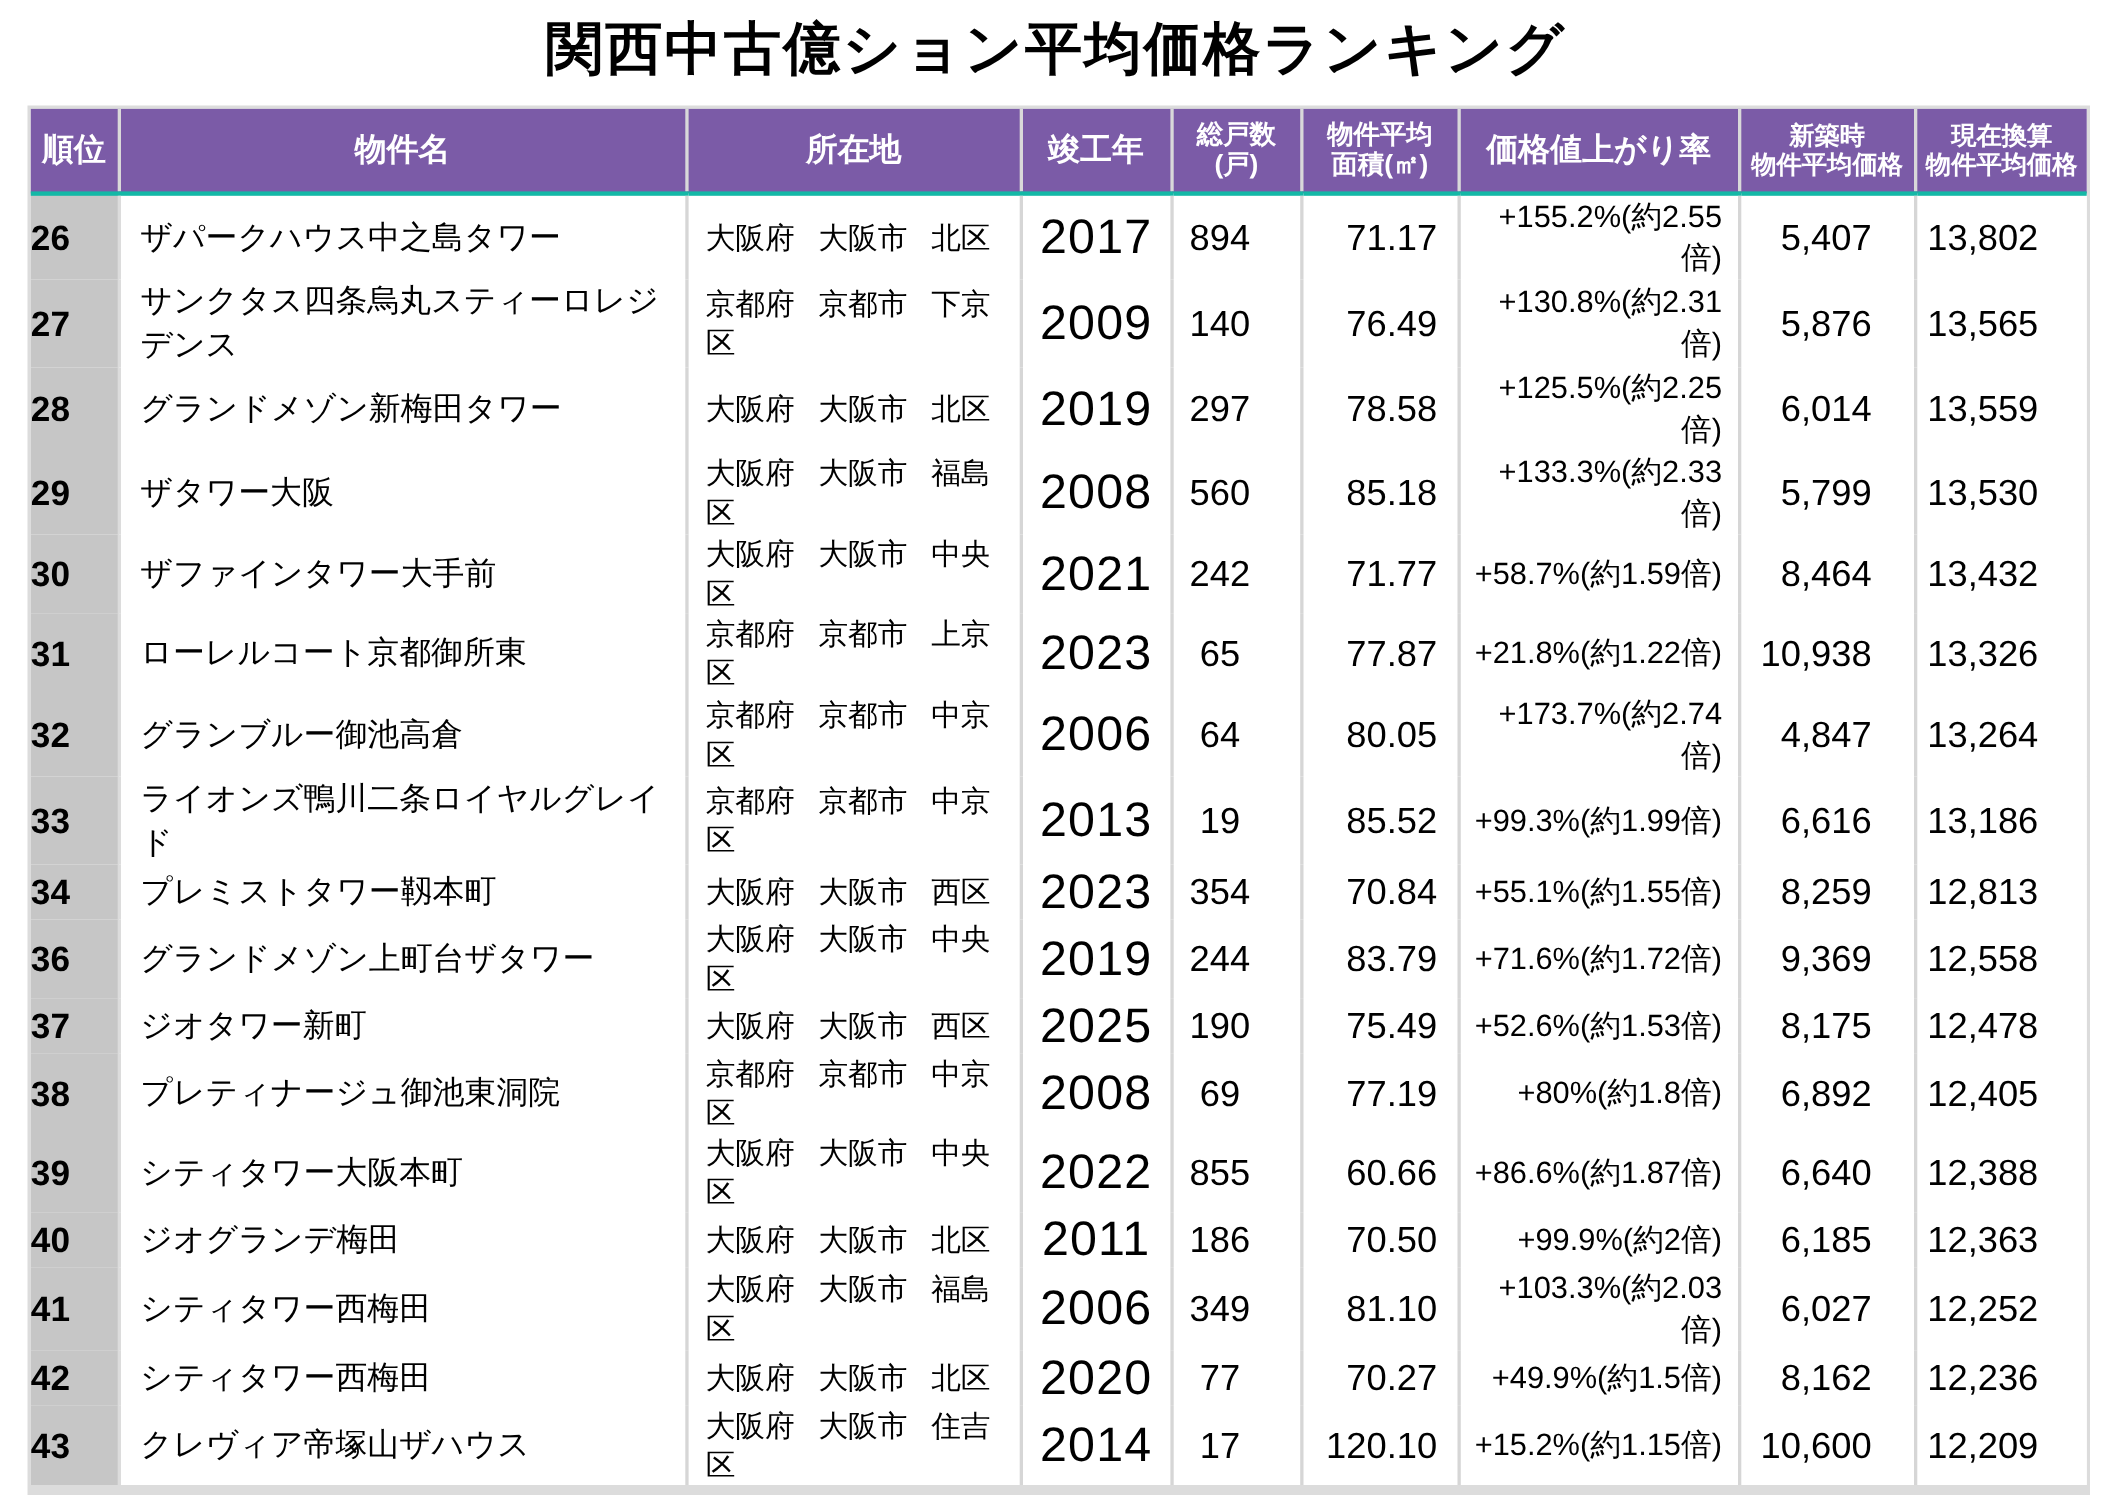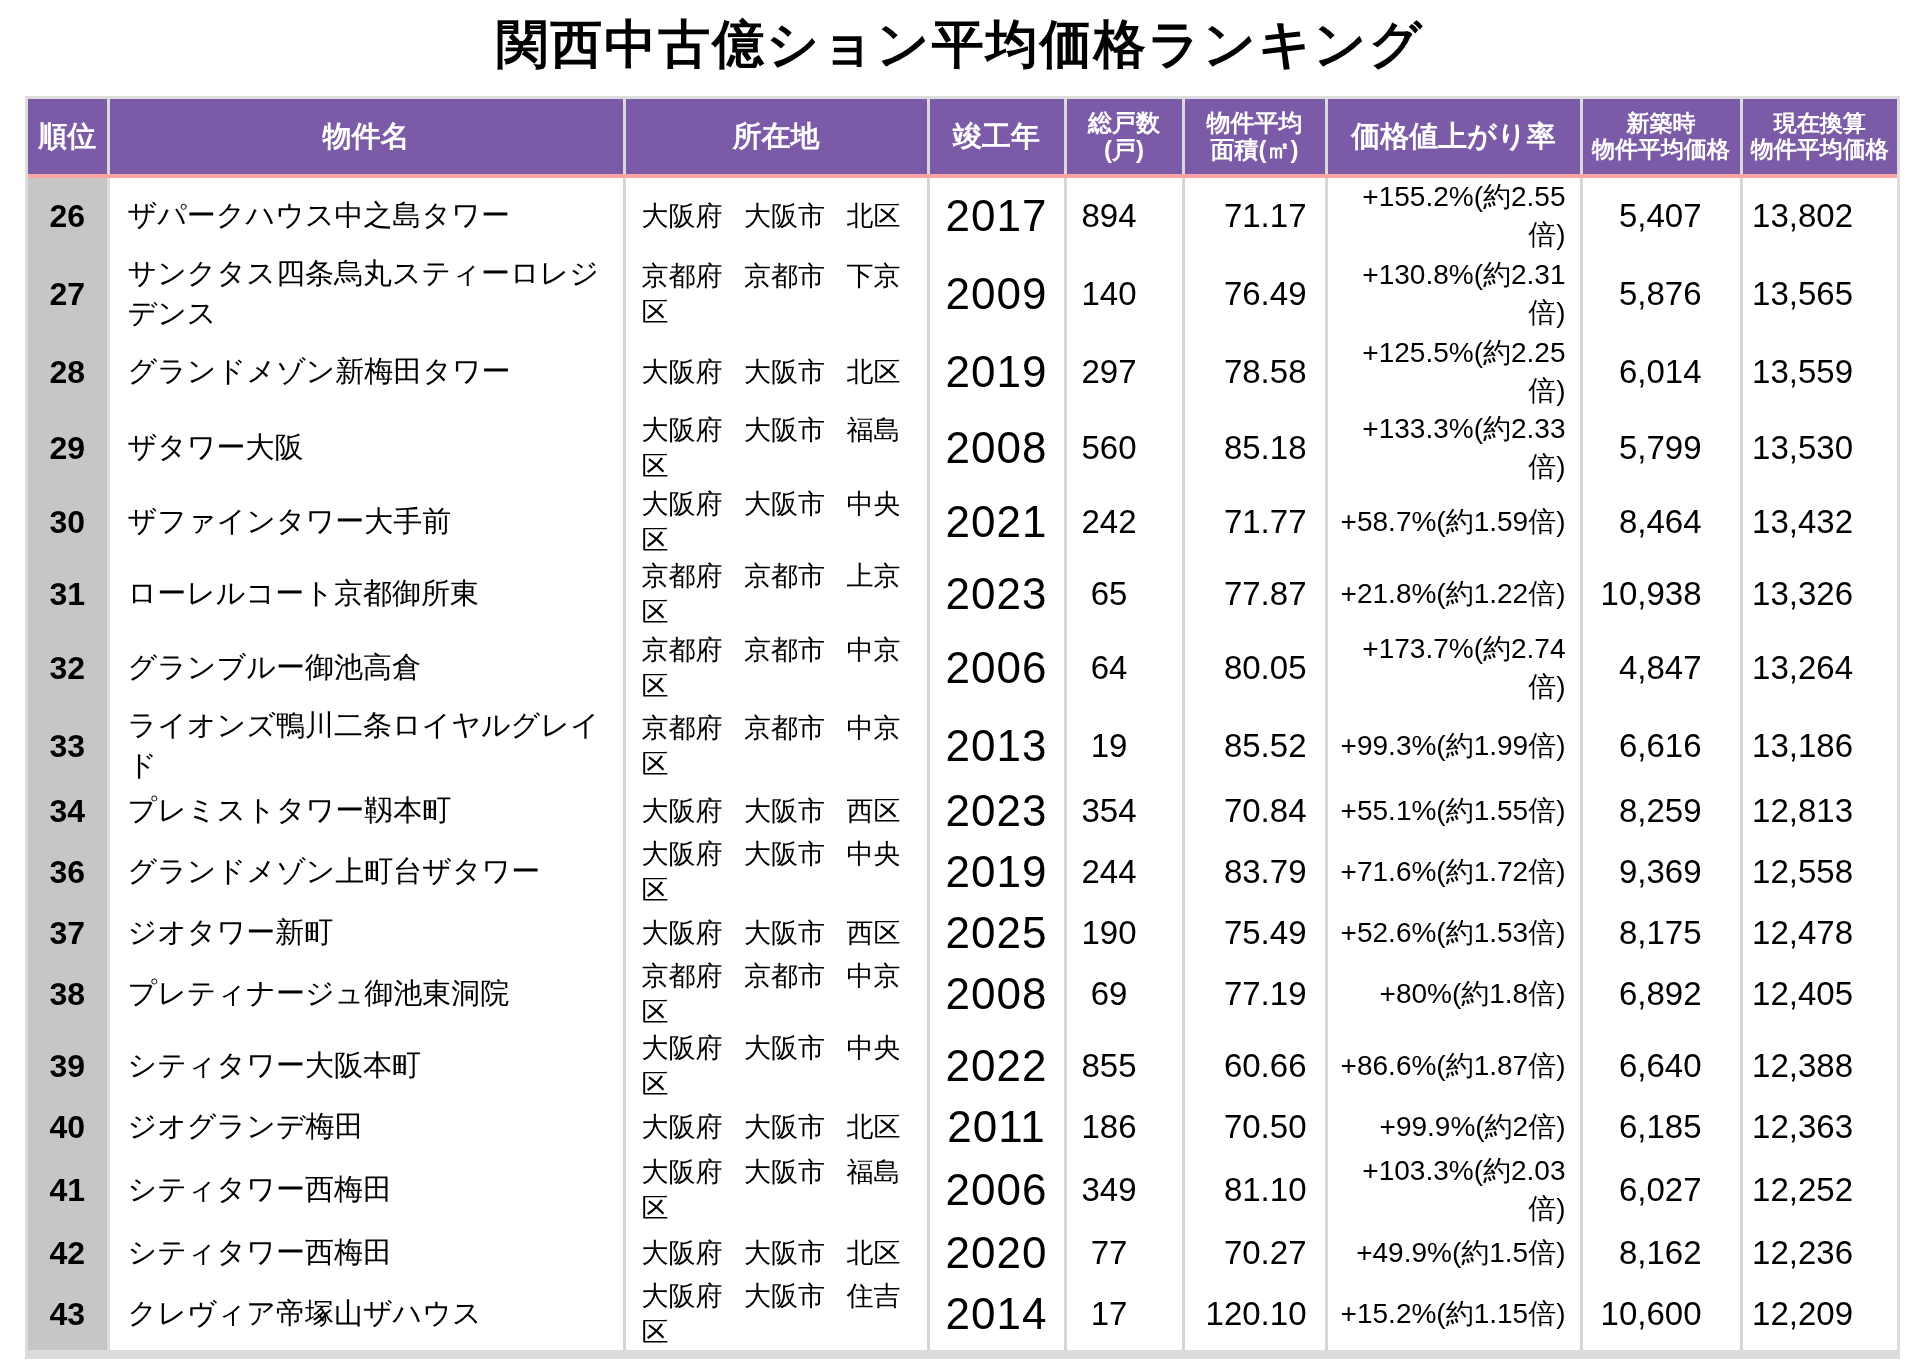--- a/index.html
+++ b/index.html
@@ -25,37 +25,37 @@
   col.col-units{width:118px}
   col.col-area{width:143px}
   col.col-rate{width:255px}
   col.col-price_new{width:160px}
   col.col-price_now{width:156px}
 
   thead th{
     background:#7B5BA7;color:#ffffff;height:75px;
     text-align:center;vertical-align:middle;
     font-weight:700;white-space:pre-line;
-    border-right:3px solid #D9D9D9;border-bottom:4px solid #fca5a5;
+    border-right:3px solid #D9D9D9;border-bottom:4px solid #14b8a6;
     padding:0;line-height:1.12;
   }
   thead th:last-child{border-right:none;}
   thead th.col-rank,thead th.col-name,thead th.col-location,
   thead th.col-year,thead th.col-rate{font-size:29px;}
   thead th.col-units,thead th.col-area{font-size:24px;}
   thead th.col-price_new,thead th.col-price_now{font-size:23px;}
 
   tbody td{
     height:47px;padding:0;vertical-align:middle;
     border-right:3px solid #D6D6D6;
     font-size:33px;color:#000;background:#fff;
   }
   tbody td:last-child{border-right:none;}
   td.col-rank{
-    background:#C6C6C6;font-weight:700;text-align:center;
+    background:#C6C6C6;font-weight:700;text-align:left;
     font-size:32px;border-right:3px solid #DCDCDC;
   }
   td.col-name{text-align:left;padding-left:18px;font-size:29px;font-weight:500;}
   td.col-location{text-align:left;padding-left:16px;font-size:27px;word-spacing:14px;}
   td.col-year{text-align:center;font-size:44px;letter-spacing:1px;}
   td.col-units{text-align:center;padding-right:30px;}
   td.col-area{text-align:right;padding-right:18px;}
   td.col-rate{text-align:right;padding-right:14px;font-size:28px;}
   td.col-price_new{text-align:right;padding-right:38px;}
   td.col-price_now{text-align:right;padding-right:44px;}

